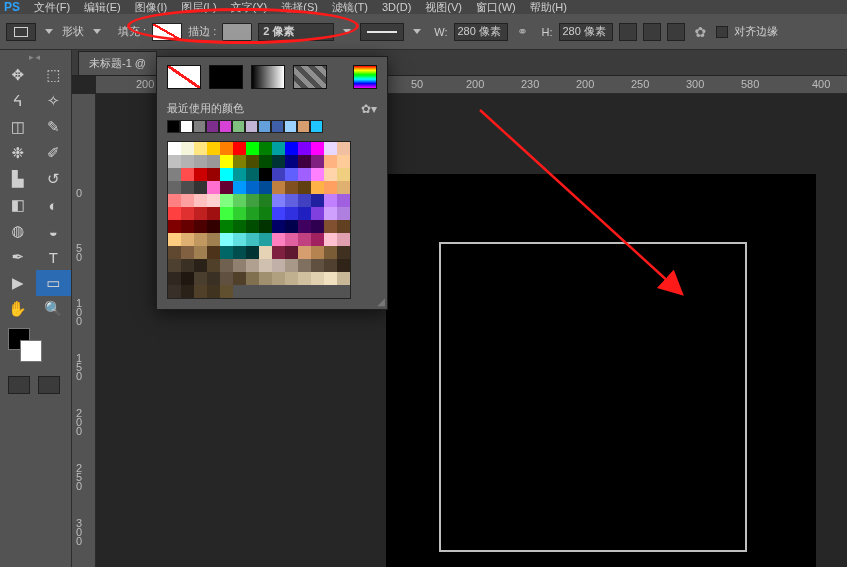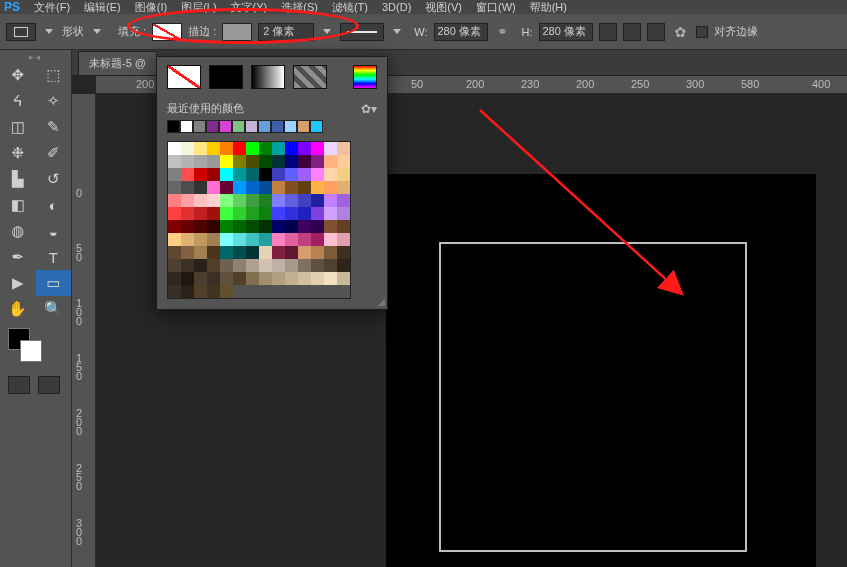--- a/index.html
+++ b/index.html
@@ -5,21 +5,21 @@
 * { margin:0; padding:0; box-sizing:border-box; font-family:"Microsoft YaHei",Arial,sans-serif; font-size:11px; user-select:none; }
 body { background:#535353; width:847px; height:567px; overflow:hidden; position:relative; }
 .menubar { height:14px; background:#454545; display:flex; align-items:center; padding-left:4px; color:#d0d0d0; overflow:hidden; }
 .menubar .logo { color:#2ba3ff; font-weight:bold; font-size:12px; margin-right:14px; }
 .menubar .mitem { margin-right:14px; cursor:default; white-space:nowrap; }
 .optbar { height:36px; background:#535353; border-bottom:1px solid #2d2d2d; display:flex; align-items:center; padding:0 6px; color:#cfcfcf; gap:6px; position:relative; }
 .swatch-box { width:30px; height:18px; border:1px solid #222; background:#fff; display:flex; align-items:center; justify-content:center; }
 .diag-red { width:100%; height:100%; background:linear-gradient(to top right, #fff 0 46%, #ff1a1a 46% 54%, #fff 54% 100%); }
 .dd-arrow { width:0; height:0; border-left:4px solid transparent; border-right:4px solid transparent; border-top:5px solid #bdbdbd; margin:0 3px; }
 .stroke-sw { width:30px; height:18px; border:1px solid #222; background:#9a9a9a; border-radius:1px; }
-.px-input { width:56px; height:18px; background:#3b3b3b; color:#cfcfcf; border:1px solid #222; padding:0 4px; }
+.px-input { width:76px; height:18px; background:#3b3b3b; color:#cfcfcf; border:1px solid #222; padding:0 4px;font-weight:bold; }
 .stroke-line { width:44px; height:18px; background:#3b3b3b; border:1px solid #222; display:flex; align-items:center; justify-content:center; }
 .stroke-line::before { content:""; display:block; width:30px; height:2px; background:#e6e6e6; }
 .wh-lbl { margin-left:4px; }
 .wh-val { width:54px; height:18px; background:#3b3b3b; border:1px solid #222; display:flex; align-items:center; padding:0 3px; color:#cfcfcf; }
 .link-ic { width:18px; height:18px; display:flex; align-items:center; justify-content:center; color:#b0b0b0; font-size:13px; }
 .align-btn { width:18px; height:18px; background:#3b3b3b; border:1px solid #222; }
 .gear { color:#b0b0b0; font-size:14px; margin-left:4px; }
 .chk { width:12px; height:12px; border:1px solid #222; background:#3b3b3b; margin-left:4px; }
 
 .circle-annotation { position:absolute; left:127px; top:-6px; width:232px; height:36px; border:3px solid #ff1a1a; border-radius:50%; pointer-events:none; z-index:50; }
@@ -118,21 +118,21 @@
   <div class="align-btn"></div>
 
   <span class="gear">✿</span>
   <span class="chk"></span>
   <span>对齐边缘</span>
 
   <div class="circle-annotation"></div>
 </div>
 
 <div class="tab-row">
-  <div class="tab">未标题-5 @</div>
+  <div class="tab">未标题-1 @</div>
 </div>
 
 <div class="toolbox">
   <div class="grip">▸◂</div>
   <div class="tool-grid" id="toolgrid">
       <div class="tool">✥</div>
       <div class="tool">⬚</div>
       <div class="tool">ᔦ</div>
       <div class="tool">✧</div>
       <div class="tool">◫</div>

